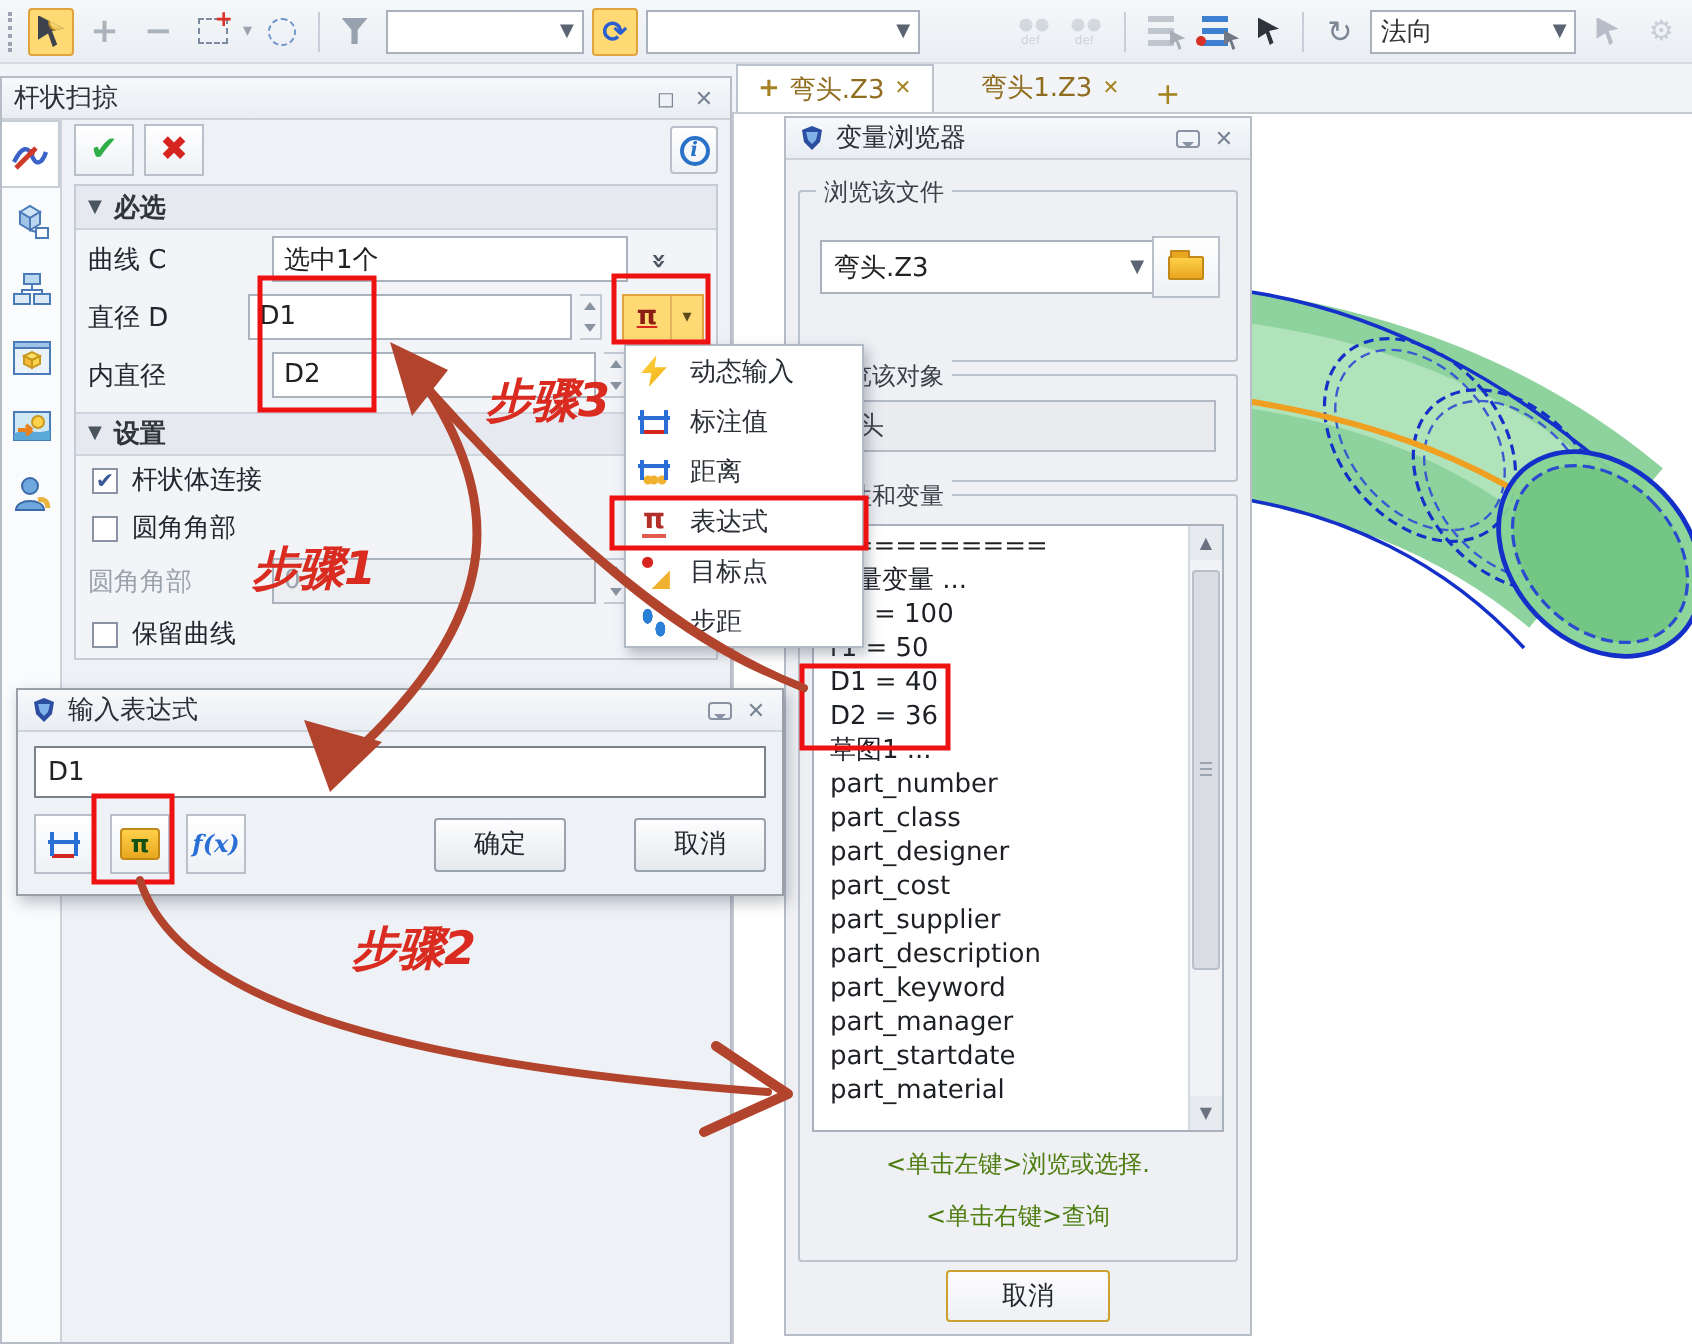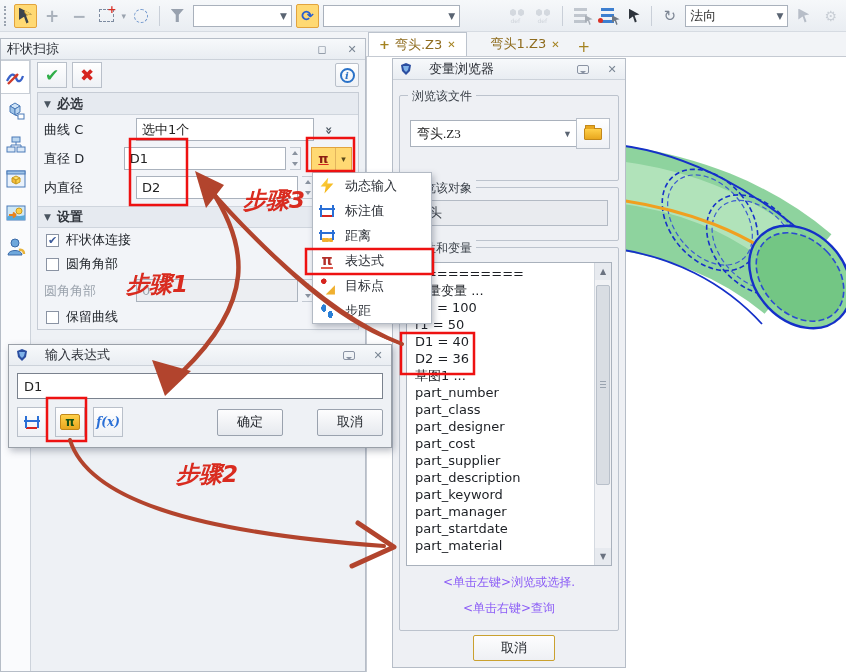--- a/index.html
+++ b/index.html
@@ -54,21 +54,21 @@
          color:#8f6c1e; background:transparent; }
   .tab.active { background:#fff; border:1px solid #bcc3cd; border-bottom:none; }
   .tab .tclose { font-size:10px; color:#a4821f; }
   .tab .tplus { font-weight:bold; color:#a4821f; }
   .newtab { color:#a4821f; font-size:15px; padding:0 8px; }
   .viewport { position:absolute; left:366px; top:56px; right:0; bottom:0; background:#fff;
               border-left:1px solid #c5cad2; border-top:1px solid #c5cad2; }
   .pipe-svg { position:absolute; left:610px; top:112px; z-index:1; }
 
   
-  .ptitle { height:21px; display:flex; align-items:center; padding:0 6px; gap:16px;
+  .ptitle { height:21px; display:flex; align-items:center; padding:0 6px; gap:5px;
             background:linear-gradient(#f7f9fb,#e9edf2); border-bottom:1px solid #ccd2da; color:#2b2f36; }
   .ptitle .sp { flex:1; }
   .wbtn { color:#7a8694; font-size:11px; width:14px; text-align:center; }
   .bubble { width:12px; height:9px; border:1.5px solid #8a93a3; border-radius:2px; position:relative; }
   .bubble::after { content:""; position:absolute; left:2px; bottom:-4px; border:3px solid transparent; border-top-color:#8a93a3; }
   .win-icon { display:inline-flex; }
 
   
   .sweep { position:absolute; left:0; top:38px; width:366px; height:634px;
            background:#eef1f5; border:1px solid #b6bdc7; z-index:10; }
@@ -135,21 +135,21 @@
   .icon-target::after { content:"◢"; color:#f0b030; font-size:12px; position:absolute; right:0; bottom:0; line-height:10px; }
   .icon-steps { background:
       radial-gradient(ellipse 4px 6px at 30% 32%,#2a7fd6 60%,transparent 65%),
       radial-gradient(ellipse 4px 6px at 70% 72%,#2a7fd6 60%,transparent 65%); }
 
   
   .browser { position:absolute; left:392px; top:58px; width:234px; height:610px;
              background:#eef0f4; border:1px solid #b6bdc7; z-index:20; }
   .groupbox { position:absolute; left:6px; right:6px; border:1px solid #bcc3cd; border-radius:2px; }
   .glabel { position:absolute; top:-8px; left:8px; background:#eef0f4; padding:0 4px; font-size:12px; color:#3a4048; }
-  .g-file { top:36px; height:86px;font-family:Liberation Serif, serif; }
+  .g-file { top:36px; height:86px; }
   .g-obj { top:128px; height:54px; }
   .g-vars { top:188px; height:384px; }
   .combobox { position:absolute; left:10px; top:24px; width:168px; height:27px; background:#fff;
               border:1px solid #a9b1bc; display:flex; align-items:center; padding:0 6px; }
   .combobox .arrow { position:absolute; right:5px; font-size:9px; color:#5a6472; }
   .folder-btn { position:absolute; right:8px; top:22px; width:34px; height:31px; border:1px solid #b9c0ca;
                 background:linear-gradient(#fff,#eef1f5); display:flex; align-items:center; justify-content:center; }
   .folder { width:18px; height:12px; background:linear-gradient(#ffd04a,#e8a71e); border:1px solid #c2881a;
             border-radius:1px; position:relative; }
   .folder::before { content:""; position:absolute; left:0; top:-4px; width:8px; height:3px;
@@ -162,21 +162,21 @@
   .litem { height:17px; line-height:17px; padding-left:8px; white-space:pre; color:#1c1f24; }
   .litem.indent { padding-left:30px; }
   .sb { position:absolute; right:0; top:0; width:17px; bottom:0; background:#f1f2f5; border-left:1px solid #d4d9e0; }
   .sb-btn { position:absolute; left:0; width:16px; height:17px; display:flex; align-items:center;
             justify-content:center; font-size:8px; color:#6a7280; background:#e7eaef; }
   .sb-up { top:0; } .sb-dn { bottom:0; }
   .sb-thumb { position:absolute; left:1px; width:14px; top:22px; height:200px; background:#d9dde3;
               border:1px solid #b9c0ca; border-radius:2px; }
   .sb-thumb::after { content:""; position:absolute; left:3px; right:3px; top:50%; height:7px; margin-top:-4px;
                      background:repeating-linear-gradient(#9aa3af 0 1px, transparent 1px 3px); }
-  .hint { position:absolute; left:0; right:0; text-align:center; font-size:12px; color:#8b5cf6; }
+  .hint { position:absolute; left:0; right:0; text-align:center; font-size:12px; color:#4d7c0f; }
   .hint1 { top:326px; } .hint2 { top:352px; }
   .cancel-main { position:absolute; left:80px; bottom:6px; width:82px; height:26px;
                  background:linear-gradient(#fdfdfe,#eef0f4); border:1.5px solid #caa12f; border-radius:2px;
                  display:flex; align-items:center; justify-content:center; color:#23272d; }
 
   
   .expr { position:absolute; left:8px; top:344px; width:384px; height:104px; background:#eef1f5;
           border:1px solid #9aa0a8; box-shadow:2px 3px 7px rgba(60,70,90,.35); z-index:30; }
   .expr-input { position:absolute; left:8px; top:28px; right:8px; height:26px; background:#fff;
                 border:1px solid #7a828e; display:flex; align-items:center; padding:0 6px; }

